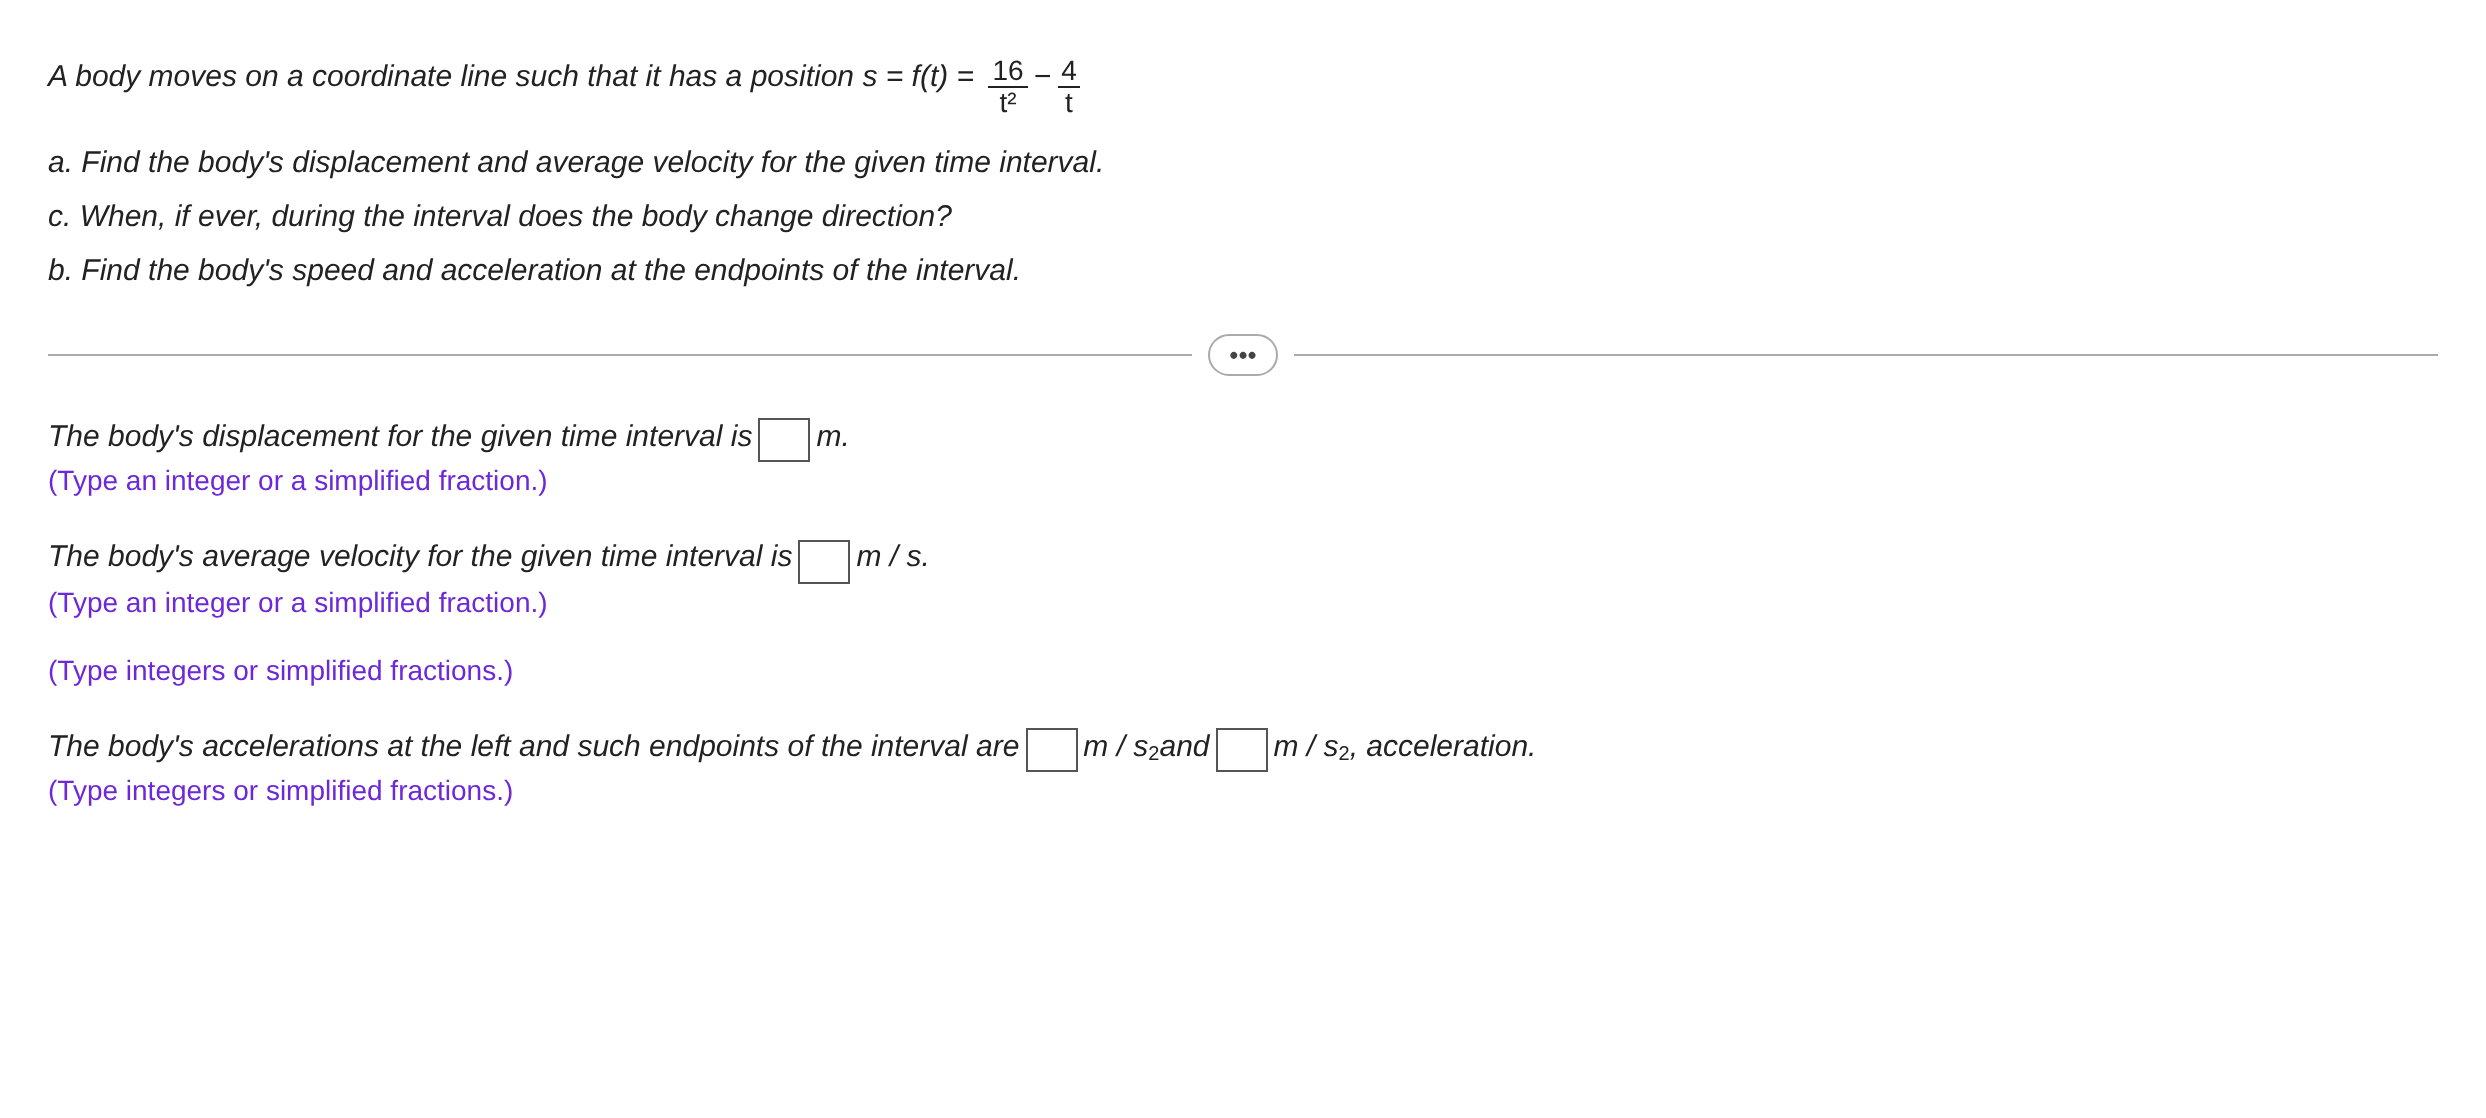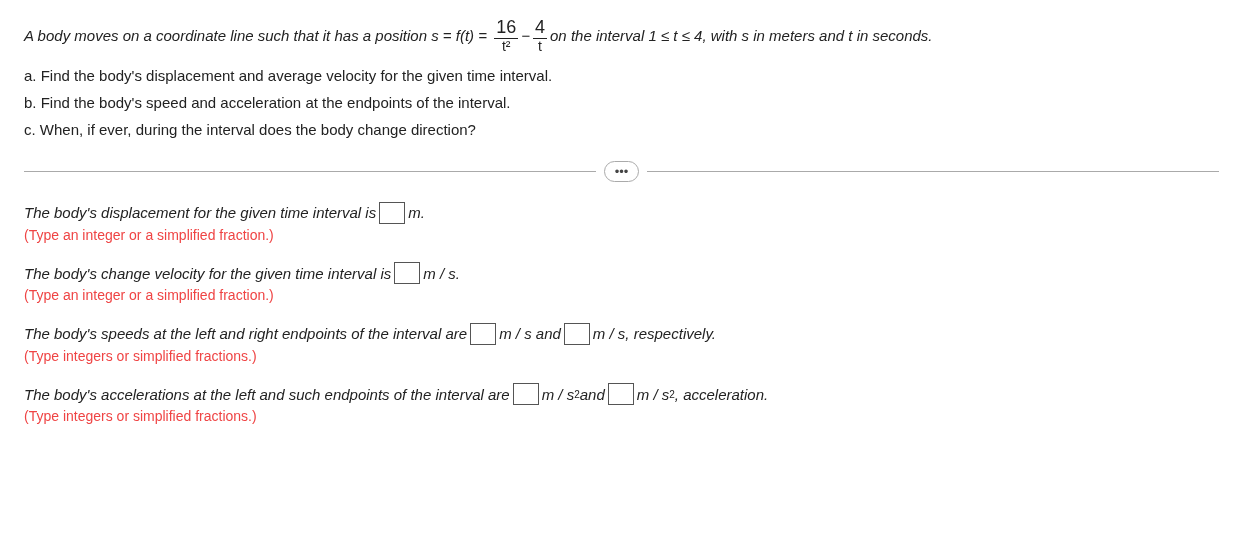--- a/index.html
+++ b/index.html
@@ -35,33 +35,35 @@
       flex-direction: column;
       align-items: center;
       vertical-align: middle;
       margin: 0 3px;
       line-height: 1.1;
     }
 
     .fraction .numerator {
       border-bottom: 1.5px solid #222;
       padding: 0 2px;
-      font-size: 18px;
+      font-size: 14px;
       text-align: left;
+      margin-top: 10px;
     }
 
     .fraction .denominator {
       padding: 0 2px;
       font-size: 14px;
       text-align: left;
     }
 
     .part-list {
       margin-top: 8px;
       line-height: 1.8;
+      font-style: italic;
     }
 
     .divider-row {
       display: flex;
       align-items: center;
       margin: 18px 0 18px 0;
       width: 100%;
     }
 
     .divider-line {
@@ -82,29 +84,29 @@
       margin: 0 8px;
       white-space: nowrap;
     }
 
     .answer-section {
       margin-bottom: 18px;
     }
 
     .answer-line {
       display: flex;
-      align-items: center;
+      align-items: flex-end;
       flex-wrap: wrap;
       gap: 0px;
       line-height: 1.7;
       margin-bottom: 1px;
     }
 
     .hint-text {
-      color: #ef4444;
+      color: #6d28d9;
       font-size: 14px;
       margin-top: 0px;
       margin-bottom: 4px;
     }
 
     .answer-box {
       display: inline-block;
       width: 26px;
       height: 22px;
       border: 1px solid #555;
@@ -132,61 +134,53 @@
     <span>&nbsp;</span>
     <span class="fraction">
       <span class="numerator">16</span>
       <span class="denominator">t²</span>
     </span>
     <span class="text"> − </span>
     <span class="fraction">
       <span class="numerator">4</span>
       <span class="denominator">t</span>
     </span>
-    <span class="text"> on the interval 1 ≤ t ≤ 4, with s in meters and t in seconds.</span>
   </div>
   <div class="part-list">
     <div>a. Find the body's displacement and average velocity for the given time interval.</div>
+    <div>c. When, if ever, during the interval does the body change direction?</div>
     <div>b. Find the body's speed and acceleration at the endpoints of the interval.</div>
-    <div>c. When, if ever, during the interval does the body change direction?</div>
   </div>
 </div>
 
 <div class="divider-row">
   <div class="divider-line"></div>
   <button class="more-btn">•••</button>
   <div class="divider-line"></div>
 </div>
 
 <div class="answer-section">
   <div class="answer-line">
     <span class="text">The body's displacement for the given time interval is</span>
     <input class="answer-box" type="text" value="" style="">
     <span class="text">m.</span>
   </div>
   <div class="hint-text">(Type an integer or a simplified fraction.)</div>
 </div>
 
 <div class="answer-section">
   <div class="answer-line">
-    <span class="text">The body's change velocity for the given time interval is</span>
+    <span class="text">The body's average velocity for the given time interval is</span>
     <input class="answer-box" type="text" value="" style="">
     <span class="text">m / s.</span>
   </div>
   <div class="hint-text">(Type an integer or a simplified fraction.)</div>
 </div>
 
 <div class="answer-section">
-  <div class="answer-line">
-    <span class="text">The body's speeds at the left and right endpoints of the interval are</span>
-    <input class="answer-box" type="text" value="" style="">
-    <span class="text">m / s and</span>
-    <input class="answer-box" type="text" value="" style="">
-    <span class="text">m / s, respectively.</span>
-  </div>
   <div class="hint-text">(Type integers or simplified fractions.)</div>
 </div>
 
 <div class="answer-section">
   <div class="answer-line">
     <span class="text">The body's accelerations at the left and such endpoints of the interval are</span>
     <input class="answer-box" type="text" value="" style="">
     <span class="text">m / s</span>
       <span class="sup-text">2</span>
     <span class="text"> and </span>

